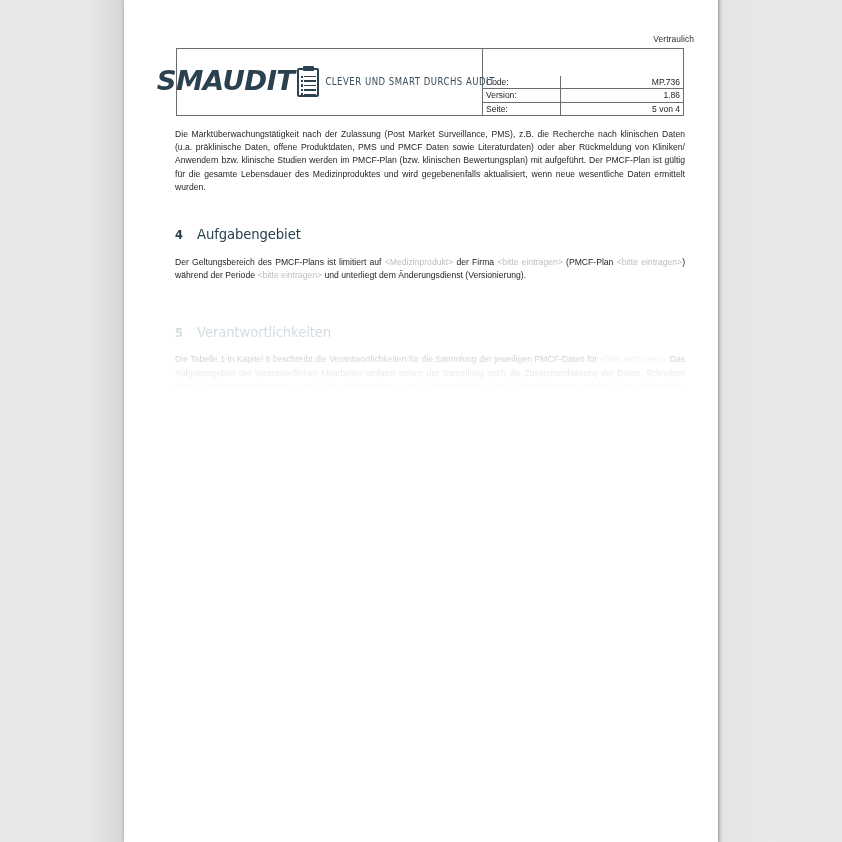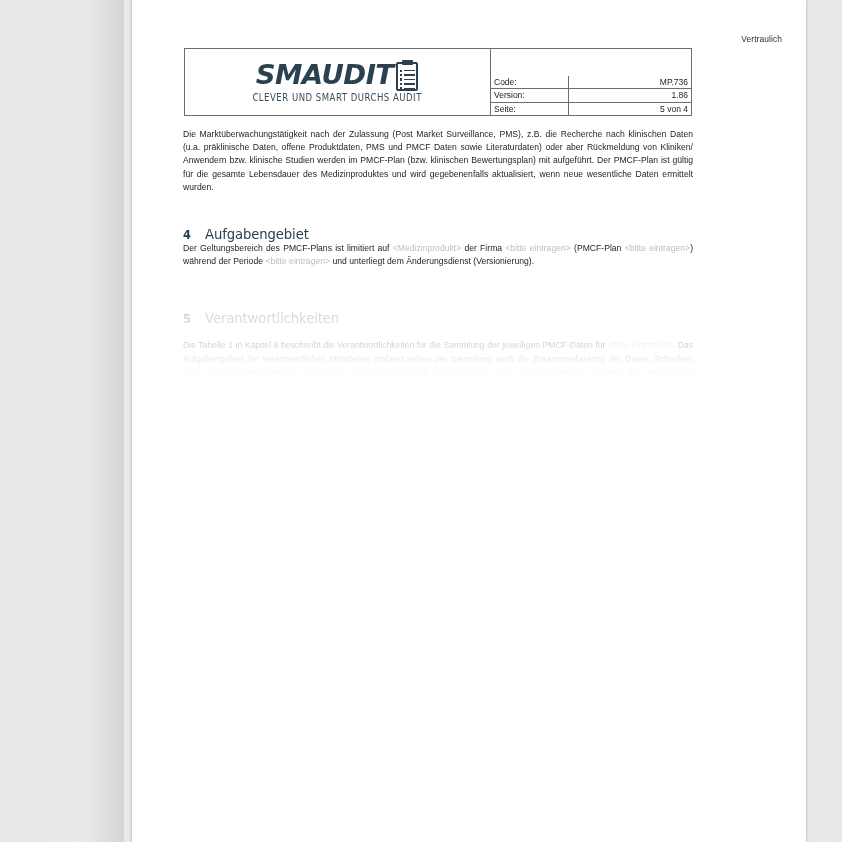--- a/index.html
+++ b/index.html
@@ -29,23 +29,23 @@
   }
   #canvas-right {
     position: absolute;
     left: 718px; top: 0;
     width: 124px; height: 842px;
     background: linear-gradient(to right, #bdbdbd 0%, #e4e4e4 4%, #e9e9e9 40%, #e8e8e8 100%);
   }
 
   #page {
     position: absolute;
-    left: 132px;
+    left: 124px;
     top: 0;
-    width: 674px;
+    width: 594px;
     height: 842px;
     background: #ffffff;
     box-shadow: 0 0 3px rgba(0,0,0,0.28);
   }
 
   
   .confidential {
     position: absolute;
     right: 24px;
     top: 34px;
@@ -70,21 +70,21 @@
     width: 306px;
     border-right: 1.1px solid #6d6d6d;
     position: relative;
     display: flex;
     align-items: center;
     justify-content: center;
   }
 
   .logo-wrap {
     display: flex;
-    flex-direction: column;
+    flex-direction: row;
     align-items: center;
     transform: translateY(-1px);
   }
   .logo-row {
     display: flex;
     align-items: flex-start;
     gap: 4px;
   }
   .logo-word {
     font-family: "DejaVu Sans", sans-serif;
@@ -214,21 +214,21 @@
   h2.heading .num {
     width: 22px;
     flex: 0 0 22px;
     font-weight: 700;
     font-size: 11.4px;
   }
 
   .ph { color: #b9bfc4; }
 
   #sec4-heading { margin-top: 33px; }
-  #sec4-para    { }
+  #sec4-para    { margin-top: 14px; }
   #sec5-heading { margin-top: 43px; color: #8ea2af; }
   #sec5-para    { margin-top: 13px; }
 
   
   #sec5-block {
     -webkit-mask-image: linear-gradient(to bottom,
         rgba(0,0,0,0.42) 0px,
         rgba(0,0,0,0.30) 20px,
         rgba(0,0,0,0.20) 34px,
         rgba(0,0,0,0.11) 46px,

